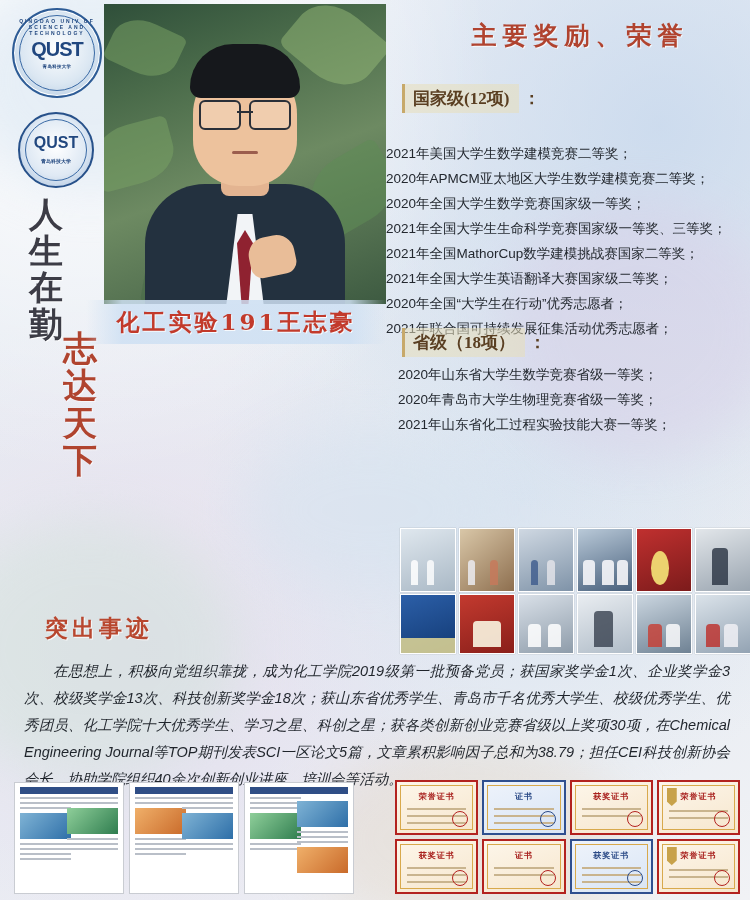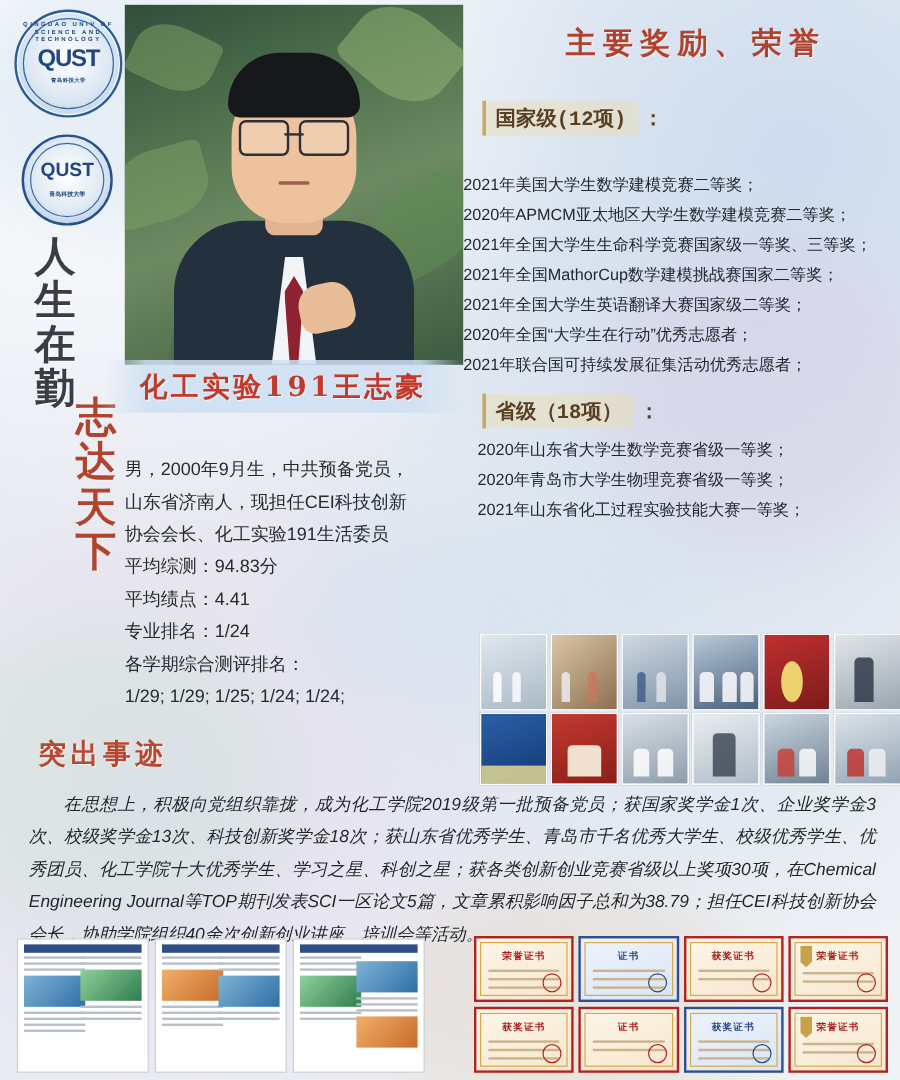--- a/index.html
+++ b/index.html
@@ -118,35 +118,35 @@
     text-shadow:1px 1px 0 rgba(255,255,255,.75);
   }
   .sec-head{
     position:absolute;display:flex;align-items:center;gap:2px;
   }
   .sec-head .chip{
     background:rgba(232,222,186,.55);
     border-left:3px solid #c7a96a;
     padding:3px 10px 3px 8px;
     font-size:17px;font-weight:bold;color:#5a3f22;
-    font-family:Liberation Mono, monospace;
+    font-family:Liberation Serif, serif;
   }
   .sec-head .colon{font-size:17px;font-weight:bold;color:#5a3f22;margin-left:2px;}
   .list{position:absolute;font-size:13.5px;line-height:25px;color:#23282f;}
   .list div{white-space:nowrap;}
 
   
   .strip{position:absolute;display:flex;gap:3px;}
   .ph{border:1px solid #fff;box-shadow:0 0 1px rgba(0,0,0,.3);position:relative;overflow:hidden;}
   .ph .f1{position:absolute;inset:0;}
   .ph .cap{position:absolute;left:0;right:0;bottom:0;height:26%;background:rgba(190,40,35,.75);}
   .ph .pp{position:absolute;bottom:10%;width:14%;height:40%;background:rgba(255,255,255,.75);border-radius:4px 4px 0 0;}
 
   
-  .deeds-title{position:absolute;left:32px;top:608px;width:190px;height:40px;display:flex;align-items:center;justify-content:flex-start;}
+  .deeds-title{position:absolute;left:4px;top:608px;width:190px;height:40px;display:flex;align-items:center;justify-content:center;}
   .deeds-title span{
     font-family:"DejaVu Serif","Liberation Serif",serif;
     font-size:23px;font-weight:bold;letter-spacing:4px;color:#b8472f;
     text-shadow:1px 1px 0 rgba(255,255,255,.8);
   }
   .deeds{position:absolute;left:24px;top:658px;width:706px;
     font-size:14.5px;line-height:27px;color:#1f242b;text-align:justify;}
   .deeds p{margin:0;text-indent:2em;font-style:italic;}
 
   
@@ -232,42 +232,33 @@
     <div class="ch">志</div>
     <div class="ch">达</div>
     <div class="ch">天</div>
     <div class="ch">下</div>
   </div>
 
   <div class="namebar">
     <span>化工实验191王志豪</span>
   </div>
 
-  <div class="bio">
-    <div>男，2000年9月生，中共预备党员，</div>
-    <div>山东省济南人，现担任CEI科技创新</div>
-    <div>协会会长、化工实验191生活委员</div>
-    <div>平均综测：94.83分</div>
-    <div>平均绩点：4.41</div>
-    <div>专业排名：1/24</div>
-    <div>各学期综合测评排名：</div>
-    <div>1/29; 1/29; 1/25; 1/24; 1/24;</div>
-  </div>
 
   <div class="awards-title">
     <span>主要奖励、荣誉</span>
   </div>
 
   <div class="sec-head" style="left:402px;top:84px;">
     <div class="chip">国家级(12项)</div>
     <div class="colon">：</div>
   </div>
   <div class="list" style="left:386px;top:116px;margin-top:25px;">
     <div>2021年美国大学生数学建模竞赛二等奖；</div>
     <div>2020年APMCM亚太地区大学生数学建模竞赛二等奖；</div>
+    <div>2020年全国大学生数学竞赛国家级一等奖；</div>
     <div>2021年全国大学生生命科学竞赛国家级一等奖、三等奖；</div>
     <div>2021年全国MathorCup数学建模挑战赛国家二等奖；</div>
     <div>2021年全国大学生英语翻译大赛国家级二等奖；</div>
     <div>2020年全国“大学生在行动”优秀志愿者；</div>
     <div>2021年联合国可持续发展征集活动优秀志愿者；</div>
   </div>
 
   <div class="sec-head" style="left:402px;top:328px;">
     <div class="chip">省级（18项）</div>
     <div class="colon">：</div>

